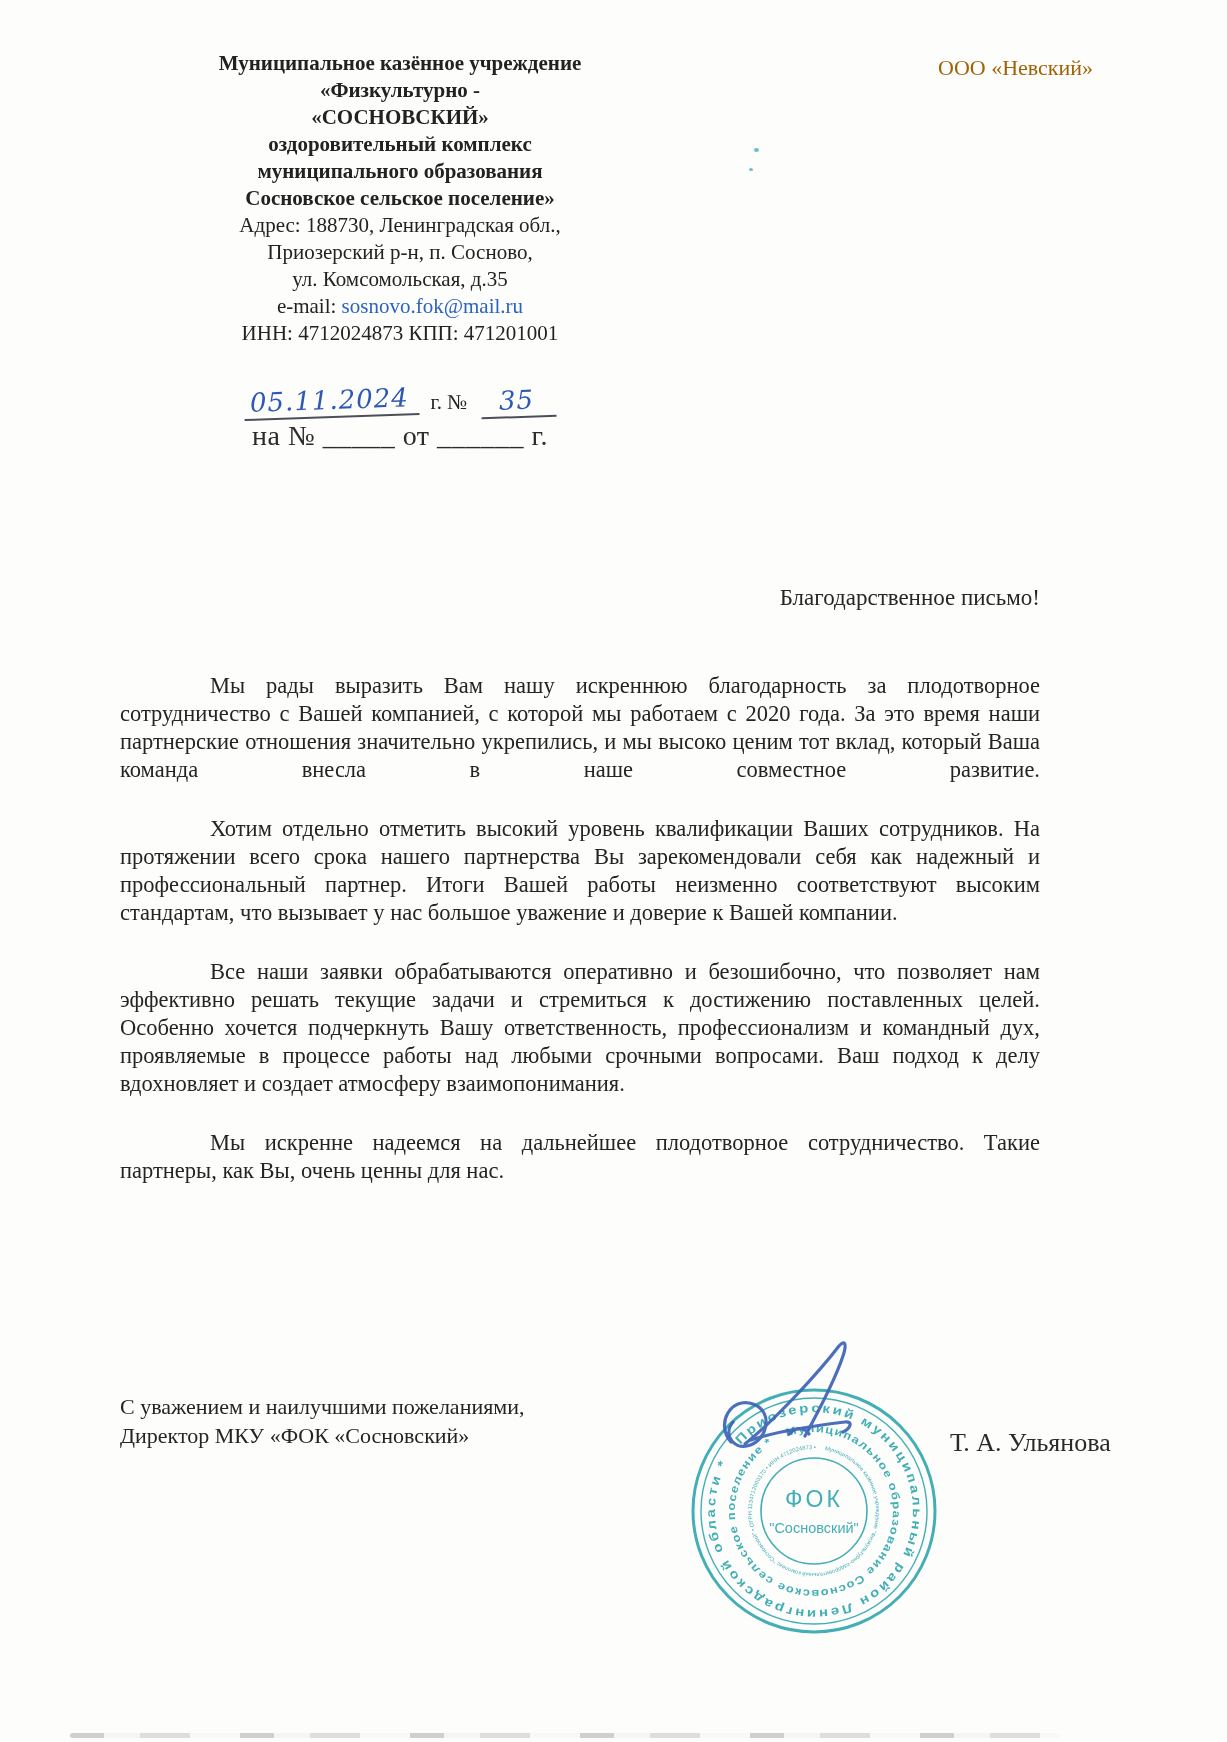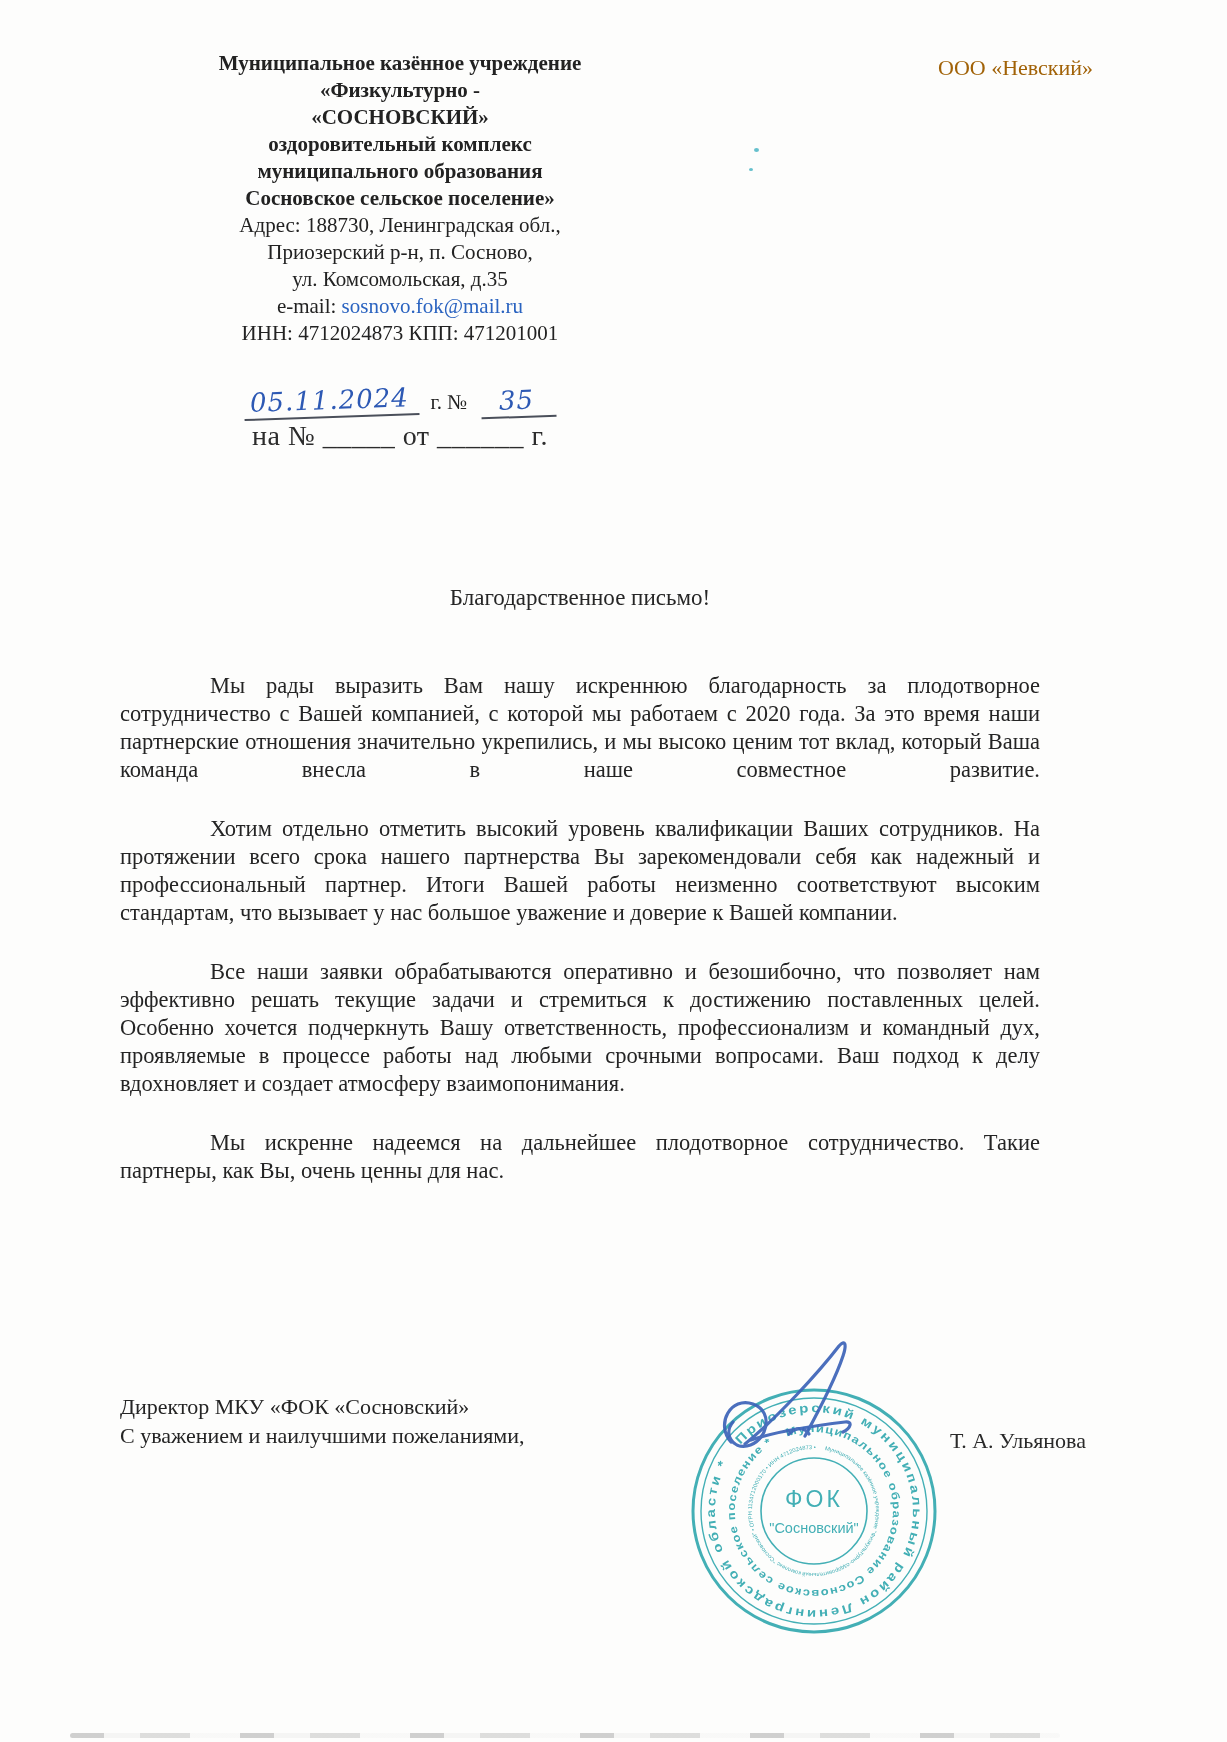--- a/index.html
+++ b/index.html
@@ -36,36 +36,36 @@
     position:absolute;left:150px;top:420px;width:500px;
     text-align:center;font-size:28px;color:#2c2c2c;letter-spacing:.5px;
   }
   .recipient{
     position:absolute;left:938px;top:55px;width:290px;
     font-size:22px;color:#a16207;
   }
   
   .letter-title{
     position:absolute;left:120px;top:585px;width:920px;
-    text-align:center;font-size:23px;color:#262626;
+    text-align:right;font-size:23px;color:#262626;
   }
   .body-text{
     position:absolute;left:120px;top:672px;width:920px;
     font-size:22.5px;line-height:28px;text-align:justify;color:#242424;
   }
   .body-text p{margin:0 0 31px 0;text-indent:90px;}
   .body-text p.justify-last{text-align-last:justify;}
   
   .closing{
     position:absolute;left:120px;top:1392px;width:640px;
     font-size:22px;line-height:29px;color:#242424;
   }
   .signer{
     position:absolute;left:950px;top:1428px;
-    font-size:22px;color:#2a2a2a;white-space:nowrap;
+    font-size:26px;color:#2a2a2a;white-space:nowrap;
   }
   
   .stamp-svg{position:absolute;left:684px;top:1381px;opacity:.9;}
   .sig-svg{position:absolute;left:693px;top:1338px;}
   
   .speck{position:absolute;border-radius:50%;background:#3fb0c0;opacity:.8;}
   .speck.a{left:754px;top:148px;width:5px;height:4px;}
   .speck.b{left:749px;top:168px;width:4px;height:3px;}
   .scan-edge{
     position:absolute;left:70px;top:1733px;width:990px;height:5px;
@@ -106,22 +106,22 @@
   <div class="letter-title">Благодарственное письмо!</div>
 
   <div class="body-text">
     <p class="justify-last">Мы рады выразить Вам нашу искреннюю благодарность за плодотворное сотрудничество с Вашей компанией, с которой мы работаем с 2020 года. За это время наши партнерские отношения значительно укрепились, и мы высоко ценим тот вклад, который Ваша команда внесла в наше совместное развитие.</p>
     <p>Хотим отдельно отметить высокий уровень квалификации Ваших сотрудников. На протяжении всего срока нашего партнерства Вы зарекомендовали себя как надежный и профессиональный партнер. Итоги Вашей работы неизменно соответствуют высоким стандартам, что вызывает у нас большое уважение и доверие к Вашей компании.</p>
     <p>Все наши заявки обрабатываются оперативно и безошибочно, что позволяет нам эффективно решать текущие задачи и стремиться к достижению поставленных целей. Особенно хочется подчеркнуть Вашу ответственность, профессионализм и командный дух, проявляемые в процессе работы над любыми срочными вопросами. Ваш подход к делу вдохновляет и создает атмосферу взаимопонимания.</p>
     <p>Мы искренне надеемся на дальнейшее плодотворное сотрудничество. Такие партнеры, как Вы, очень ценны для нас.</p>
   </div>
 
   <div class="closing">
+    <div>С уважением и наилучшими пожеланиями,</div>
     <div>Директор МКУ «ФОК «Сосновский»</div>
-    <div>С уважением и наилучшими пожеланиями,</div>
   </div>
   <div class="signer">Т. А. Ульянова</div>
 
   <svg class="stamp-svg" width="260" height="260" viewBox="-130 -130 260 260">
     <g fill="none" stroke="#2fa7ae">
       <circle r="121" stroke-width="3"></circle>
       <circle r="113" stroke-width="1.4"></circle>
       <circle r="53" stroke-width="1.6"></circle>
     </g>
     <defs>

